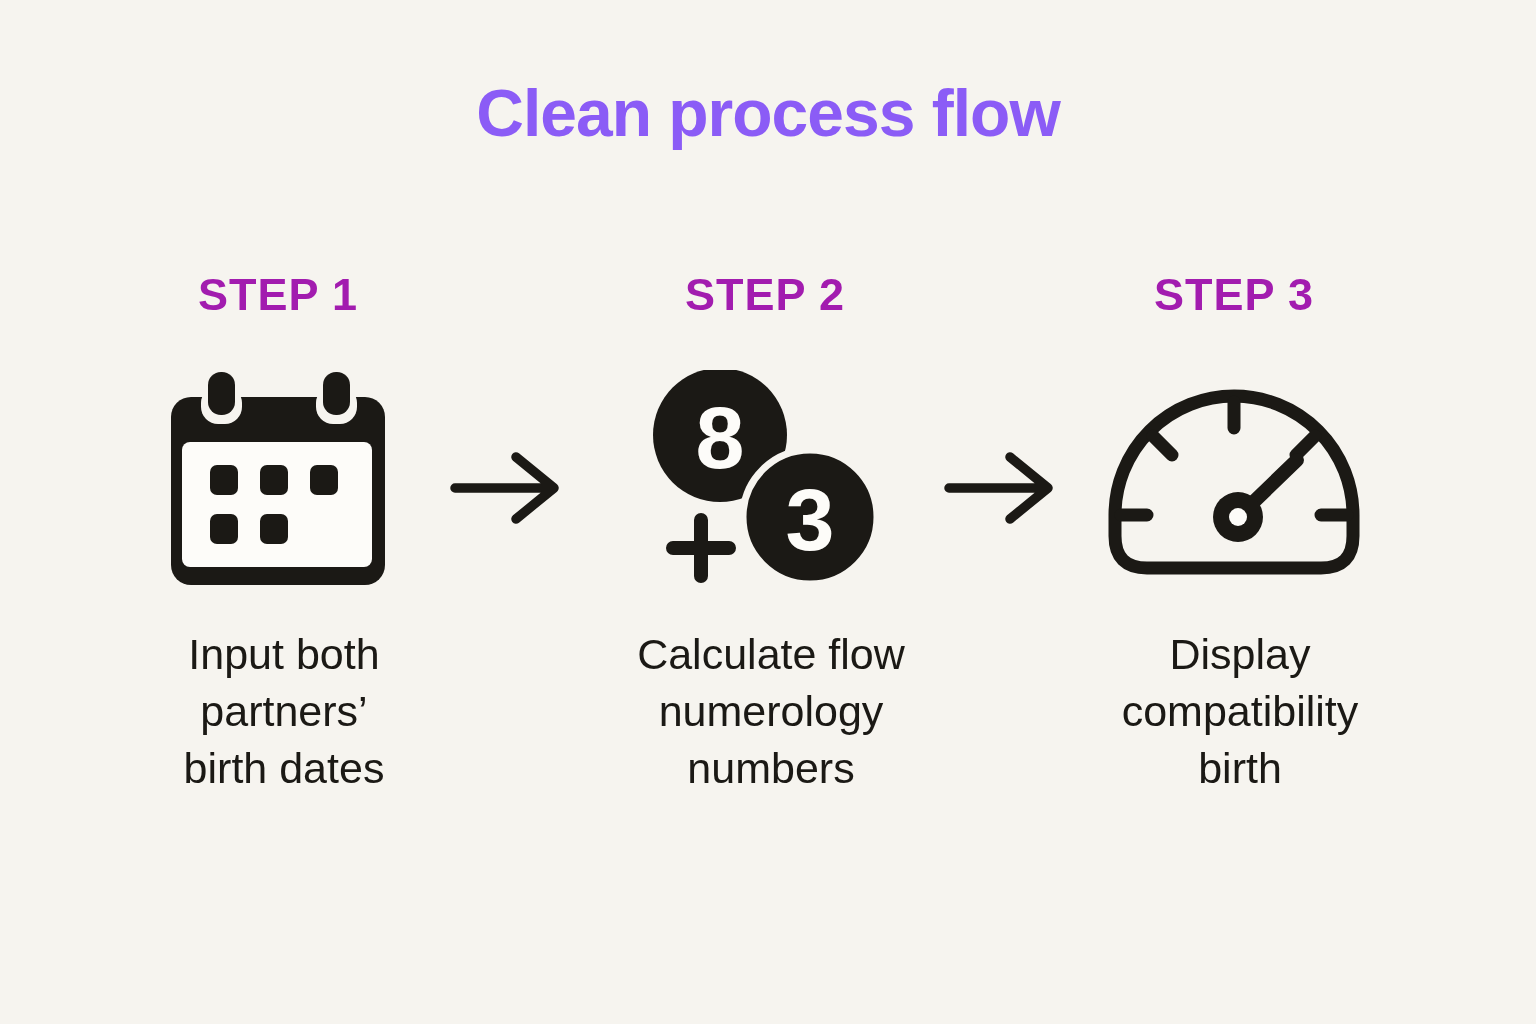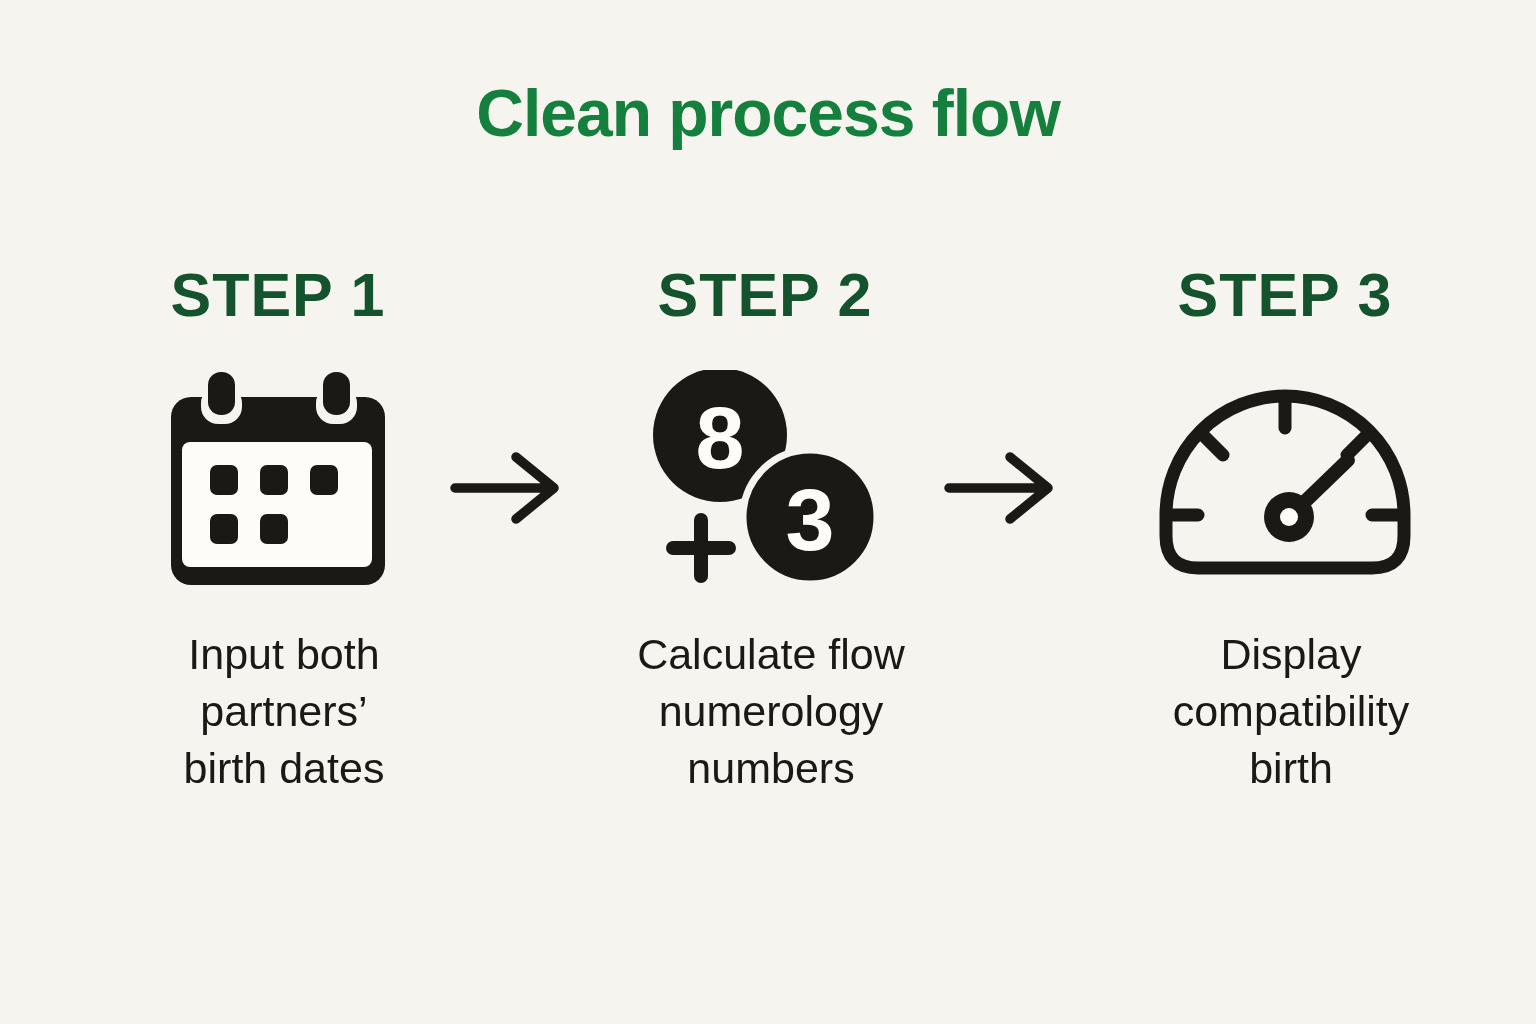--- a/index.html
+++ b/index.html
@@ -17,40 +17,40 @@
   }
   .title {
     position: absolute;
     top: 78px; left: 0; right: 0;
     margin: 0;
     text-align: center;
     font-size: 66px;
     line-height: 70px;
     font-weight: 700;
     letter-spacing: -1px;
-    color: #15803d;
+    color: #8b5cf6;
   }
   .step {
     position: absolute;
     top: 270px;
     width: 400px;
     display: flex;
     flex-direction: column;
     align-items: center;
   }
   .step-1 { left: 78px; }
   .step-2 { left: 565px; justify-content: space-between; }
-  .step-3 { left: 1085px; }
+  .step-3 { left: 1034px; }
   .step-label {
     height: 56px;
-    font-size: 61px;
+    font-size: 45px;
     line-height: 50px;
     font-weight: 700;
     letter-spacing: 1px;
-    color: #14532d;
+    color: #a21caf;
     white-space: nowrap;
   }
   .icon-box {
     margin-top: 44px;
     height: 222px;
     display: flex;
     align-items: center;
     justify-content: center;
   }
   .desc {

